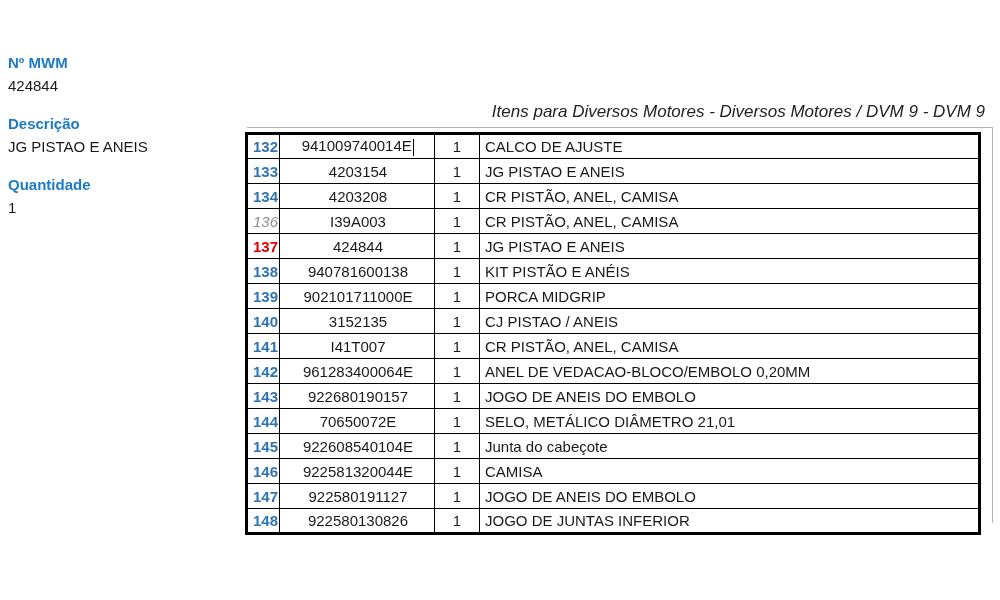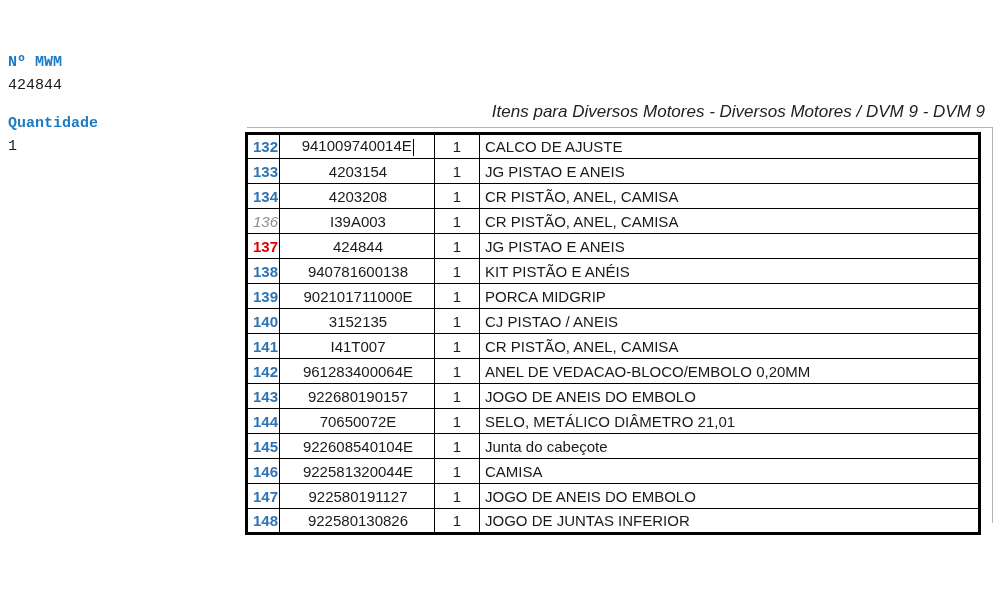--- a/index.html
+++ b/index.html
@@ -14,21 +14,21 @@
   *{margin:0;padding:0;box-sizing:border-box;}
   html,body{width:1000px;height:600px;}
   body{
     position:relative;
     background:#ffffff;
     font-family:"Liberation Sans", sans-serif;
     color:var(--text);
     overflow:hidden;
   }
   
-  .info-panel{position:absolute;left:8px;top:51px;width:230px;font-family:Liberation Mono, monospace;}
+  .info-panel{position:absolute;left:8px;top:51px;width:230px;}
   .info-field{margin:0 0 15px 0;}
   .info-label{
     color:var(--label-blue);
     font-weight:bold;
     font-size:15px;
     line-height:23px;
     display:block;
   }
   .info-value{
     font-size:15px;
@@ -98,20 +98,24 @@
 </style>
 </head>
 <body>
 
 <div class="info-panel">
   <div class="info-field">
     <span class="info-label">Nº MWM</span>
     <span class="info-value">424844</span>
   </div>
   <div class="info-field">
+    <span class="info-label">Descrição</span>
+    <span class="info-value">JG PISTAO E ANEIS</span>
+  </div>
+  <div class="info-field">
     <span class="info-label">Quantidade</span>
     <span class="info-value">1</span>
   </div>
 </div>
 
 <div class="breadcrumb">Itens para Diversos Motores - Diversos Motores  /  DVM 9 - DVM 9</div>
 
 <div class="frame-line-top"></div>
 <div class="frame-line-right"></div>
 

